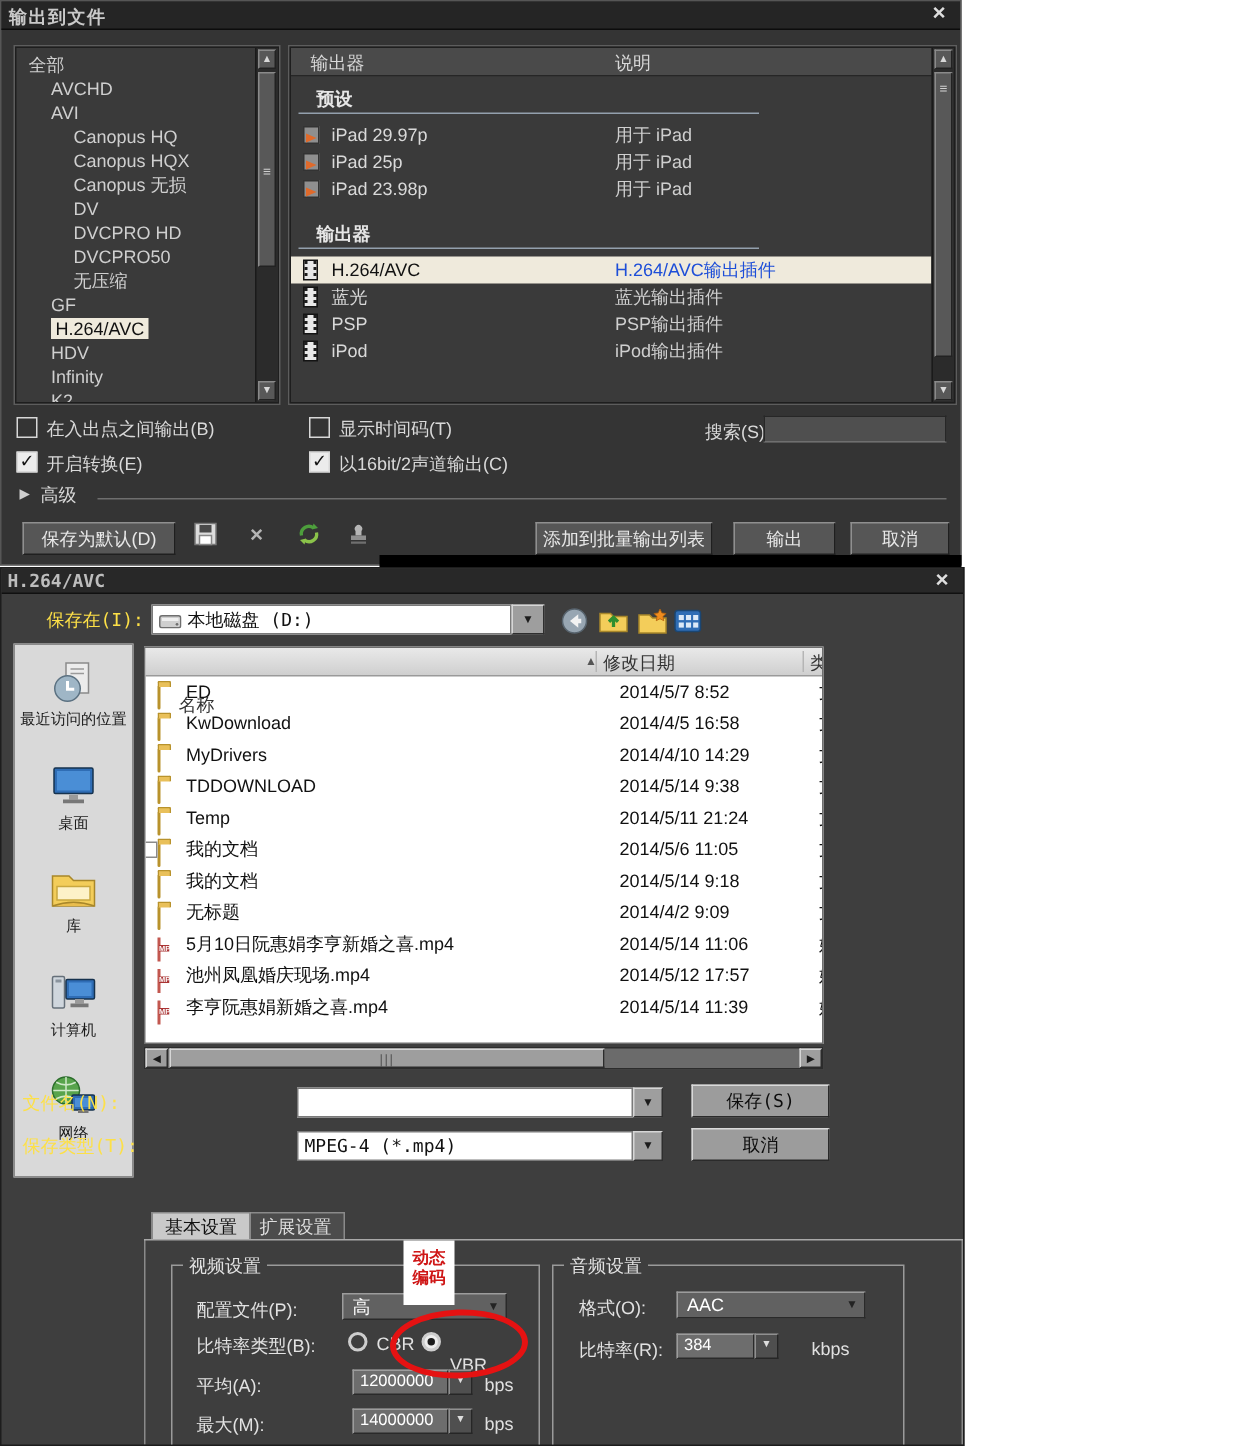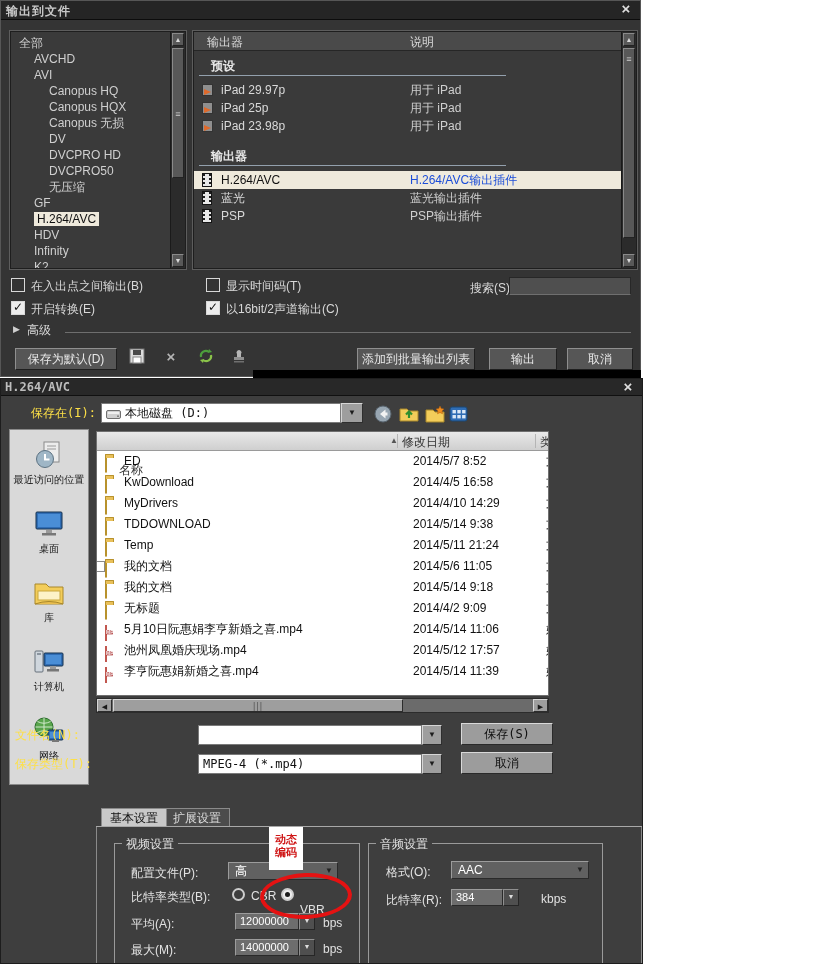--- a/index.html
+++ b/index.html
@@ -213,20 +213,25 @@
         <div class="lrow">
           <span class="ic-film"></span>
           <span class="lname">蓝光</span>
           <span class="ldesc">蓝光输出插件</span>
         </div>
         <div class="lrow">
           <span class="ic-film"></span>
           <span class="lname">PSP</span>
           <span class="ldesc">PSP输出插件</span>
         </div>
+        <div class="lrow">
+          <span class="ic-film"></span>
+          <span class="lname">iPod</span>
+          <span class="ldesc">iPod输出插件</span>
+        </div>
       </div>
     <div class="sbv">
       <div class="sbb" style="top:1px;">▲</div>
       <div class="sbt" style="top:16px;height:190px;line-height:20px;">≡</div>
       <div class="sbb" style="bottom:1px;">▼</div>
     </div>
   </div>
 
   <div class="optrow" style="left:10px;top:277px;">
     <span class="chk"></span><span>在入出点之间输出(B)</span>
@@ -446,21 +451,21 @@
 
   <span class="rlabel" style="left:130px;top:563px;">最大(M):</span>
   <div class="ncombo" style="left:234px;top:560px;width:64px;height:17px;">14000000</div>
   <div class="ncarr" style="left:298px;top:560px;width:16px;height:17px;">▼</div>
   <span class="unit" style="left:322px;top:563px;">bps</span>
 
   <div class="group" style="left:367px;top:464px;width:235px;height:130px;"></div>
   <span class="glegend" style="left:375px;top:457px;">音频设置</span>
 
   <span class="rlabel" style="left:385px;top:485px;">格式(O):</span>
-  <div class="dd-dark" style="left:450px;top:482px;width:138px;height:18px;"><span>AAC</span></div>
+  <div class="dd-dark" style="left:450px;top:482px;width:126px;height:18px;"><span>AAC</span></div>
 
   <span class="rlabel" style="left:385px;top:513px;">比特率(R):</span>
   <div class="ncombo" style="left:450px;top:510px;width:52px;height:17px;">384</div>
   <div class="ncarr" style="left:502px;top:510px;width:16px;height:17px;">▼</div>
   <span class="unit" style="left:540px;top:513px;">kbps</span>
 
   <div class="rednote">
     <div>动态</div>
     <div>编码</div>
   </div>

